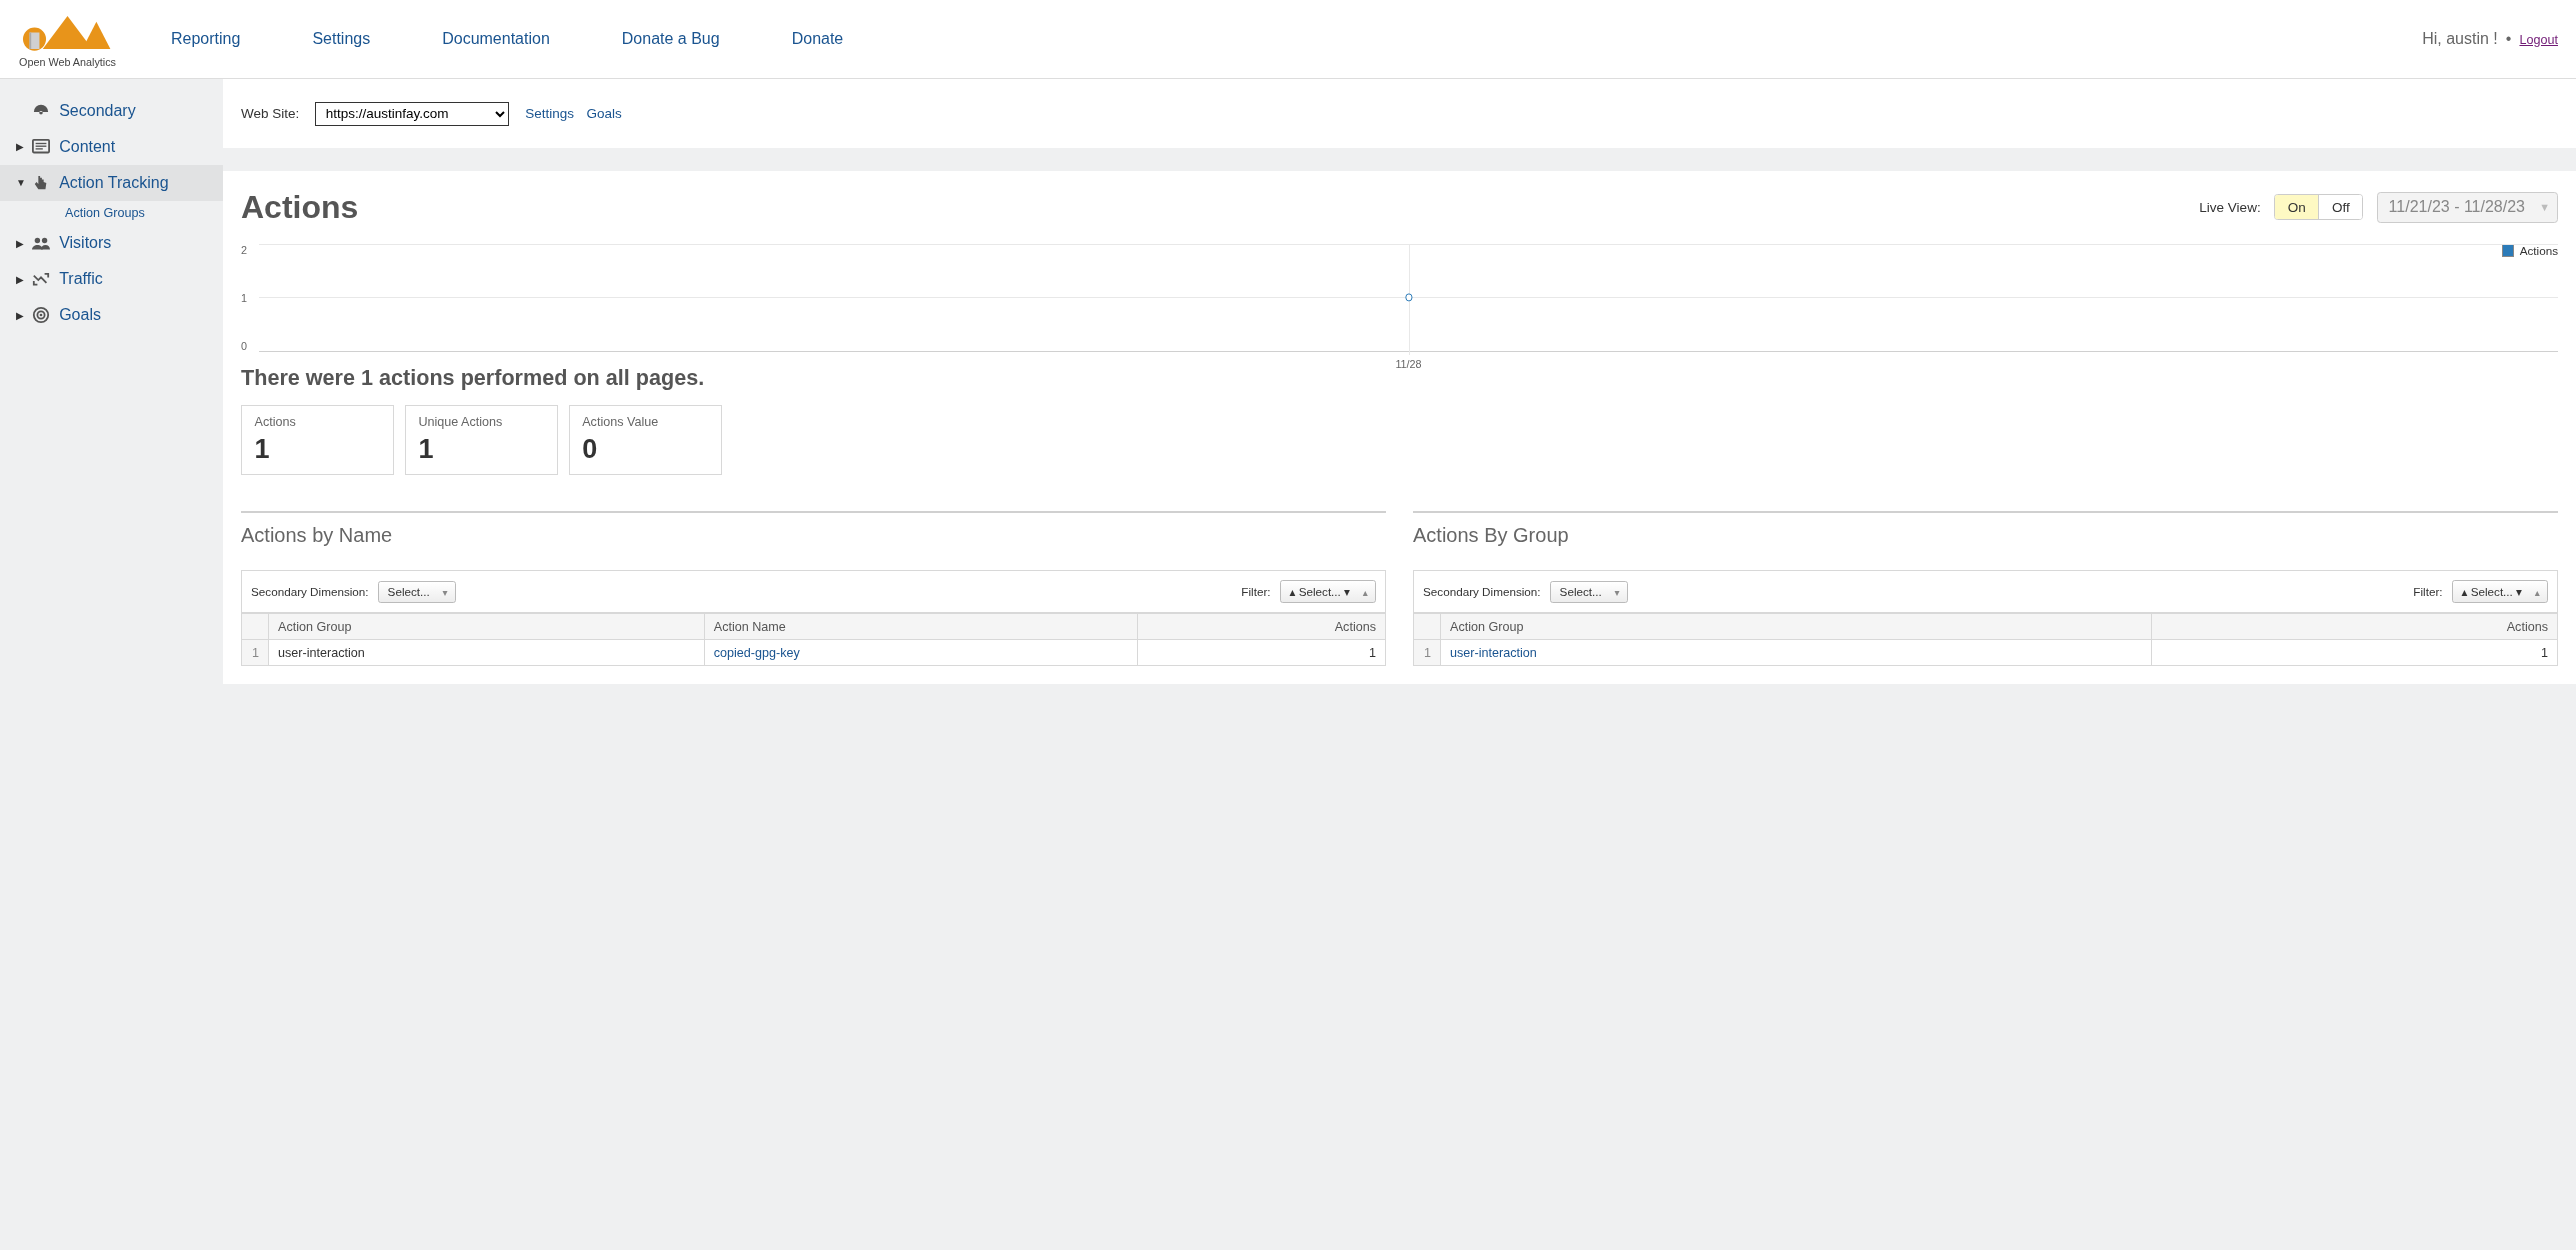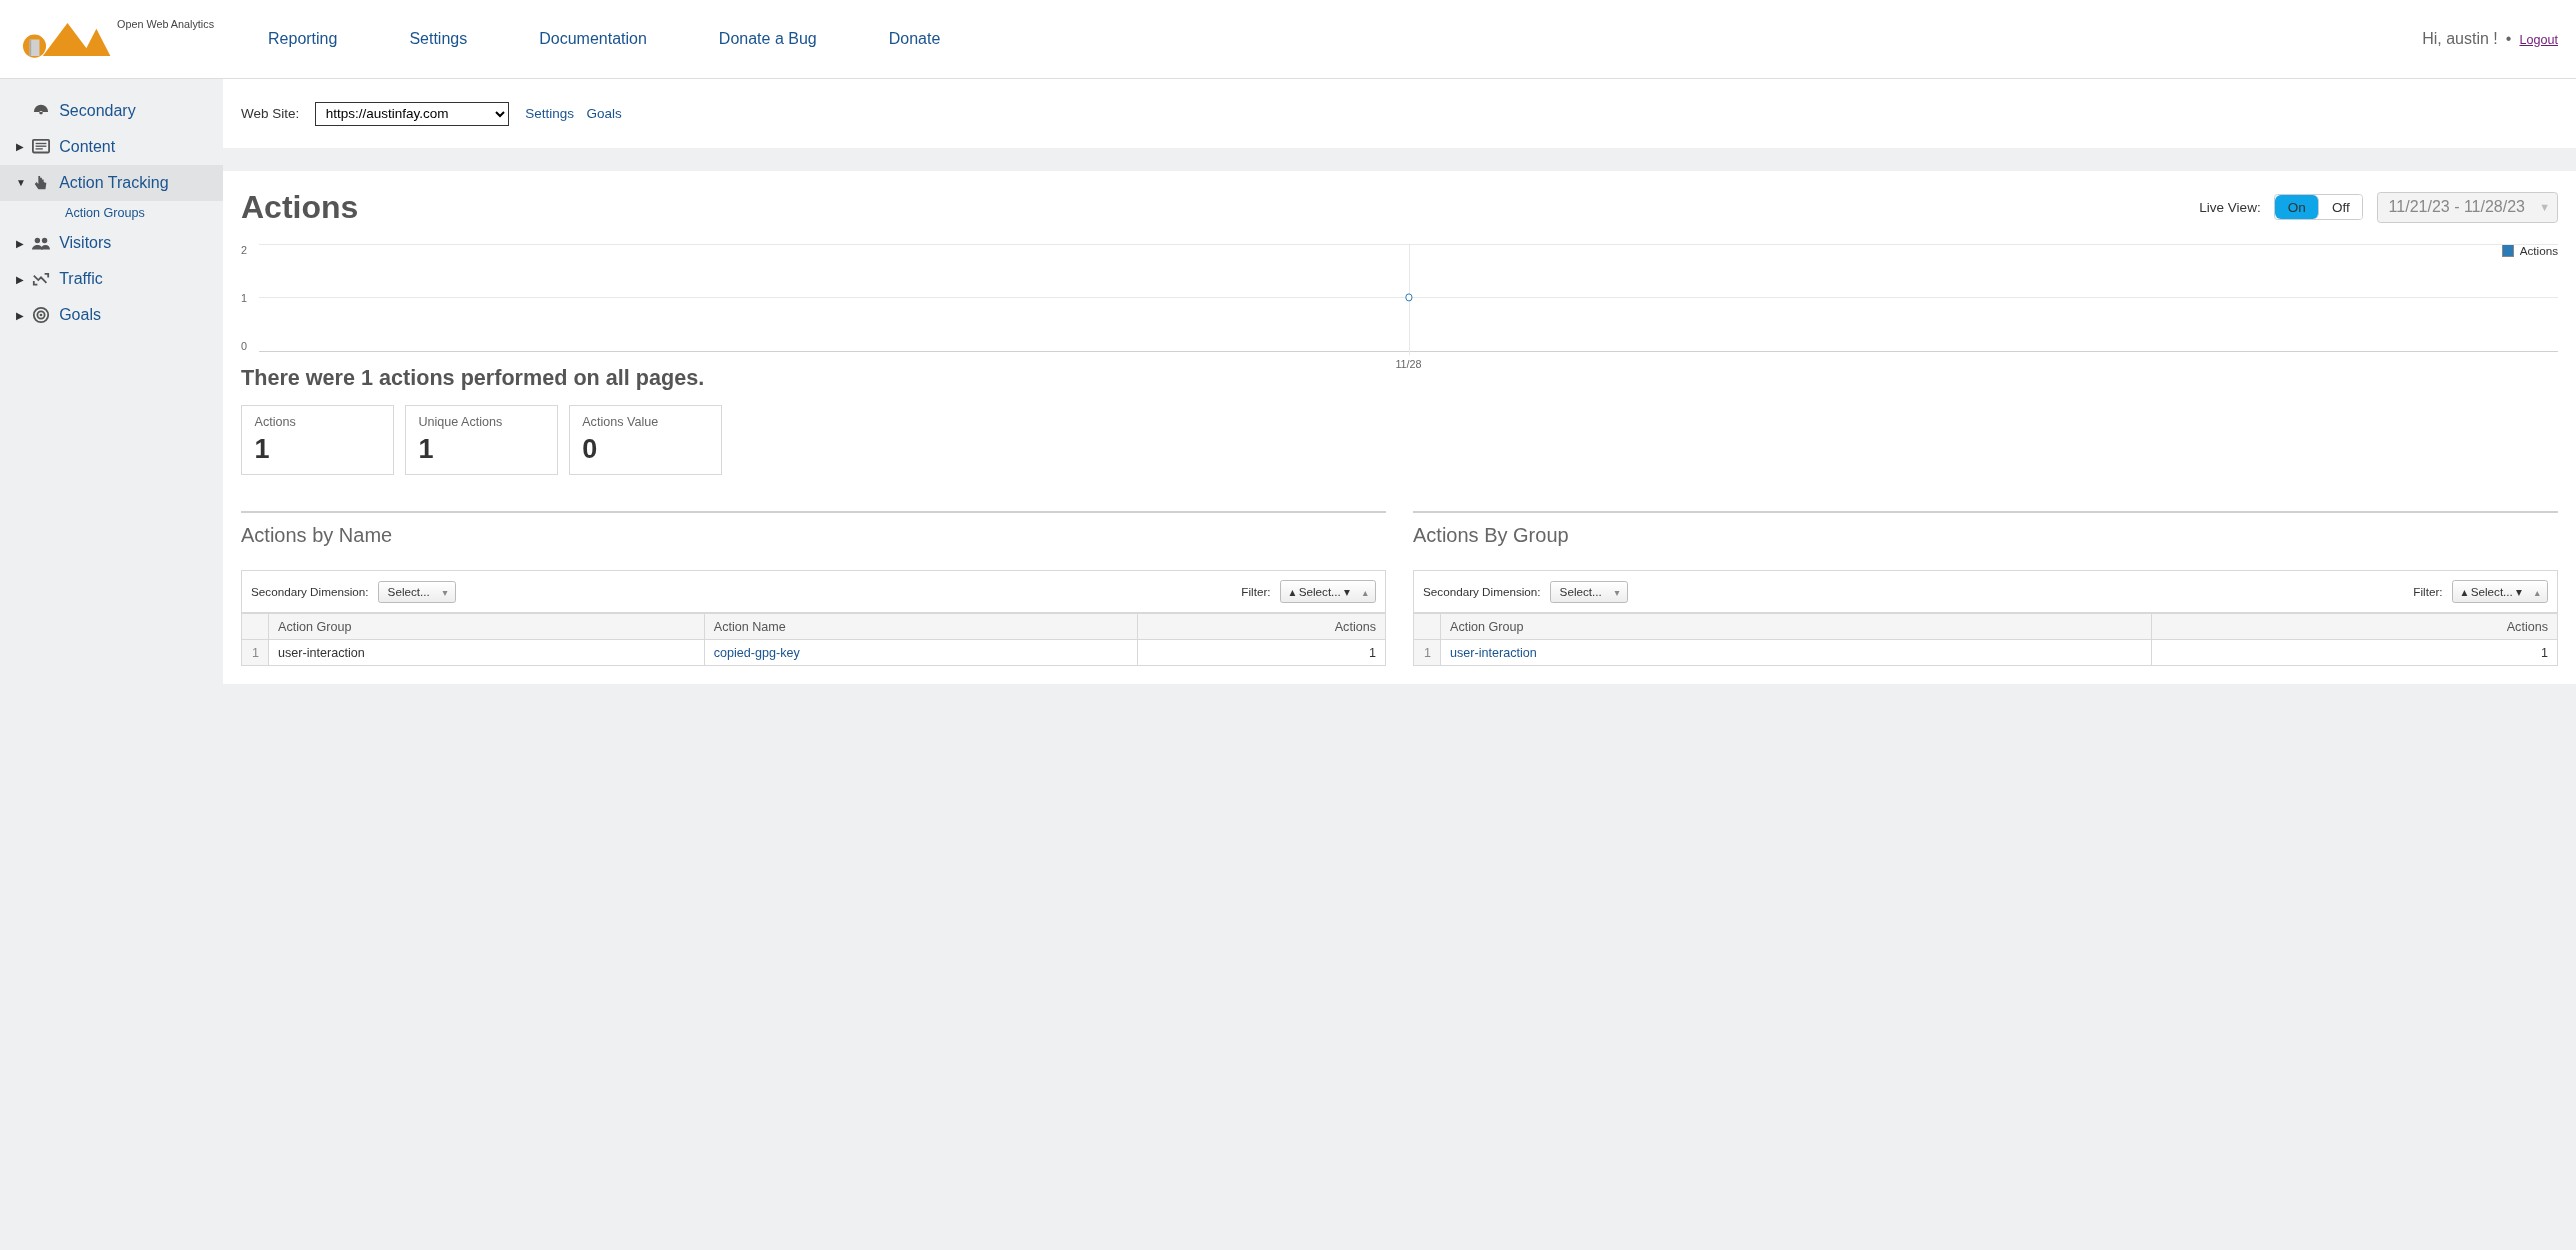--- a/index.html
+++ b/index.html
@@ -1,20 +1,20 @@
 <!DOCTYPE html>
 <html style="font-size:14.4px"><head>
 <meta charset="utf-8">
 <style>
 * { margin: 0; padding: 0; box-sizing: border-box; }
 body { font-family: "Helvetica Neue", Helvetica, Arial, sans-serif; font-size: 12.6px; color: #333; background: #fff; }
 
 
 .header { display: flex; align-items: center; padding: 0 18px; height: 79px; border-bottom: 0.9px solid #ddd; }
-.logo { display: flex; flex-direction: row; margin-right: 54px; }
+.logo { display: flex; flex-direction: column; align-items: center; margin-right: 54px; }
 .logo svg { width: 99px; height: 45px; }
 .logo-text { font-size: 10.8px; color: #444; margin-top: 1.8px; }
 .nav { display: flex; gap: 72px; flex: 1; }
 .nav a { color: #1a5490; font-size: 16px; text-decoration: none; }
 .user-area { font-size: 16px; color: #666; }
 .user-area .logout { color: #701a75; font-size: 12.6px; }
 .user-area .dot { margin: 0 3.6px; }
 
 
 .main { display: flex; background: #eff0f1; min-height: calc(100vh - 79px); }
@@ -38,21 +38,21 @@
 
 .panel { background: #fff; padding: 18px; }
 
 
 .title-row { display: flex; align-items: center; justify-content: space-between; margin-bottom: 9px; }
 .page-title { font-size: 32px; font-weight: bold; color: #555; }
 .title-controls { display: flex; align-items: center; gap: 13.5px; }
 .live-label { font-size: 13.5px; color: #333; }
 .toggle { display: flex; border: 0.9px solid #ccc; border-radius: 3.6px; overflow: hidden; }
 .toggle span { padding: 4.5px 12.6px; font-size: 13.5px; cursor: pointer; background: #fff; }
-.toggle span.active { background: #0ea5e9; border-radius: 6px; }
+.toggle span.active { background: #fef9c3; }
 .toggle span:first-child { border-right: 0.9px solid #ccc; }
 .date-picker { border: 0.9px solid #ccc; border-radius: 3.6px; padding: 5.4px 32px 5.4px 10.8px; font-size: 16px; color: #888; background: #f3f3f3; position: relative; }
 .date-picker .tri { position: absolute; right: 7.2px; top: 50%; transform: translateY(-50%); color: #bbb; font-size: 10.8px; }
 
 
 .chart-wrap { position: relative; margin: 18px 0 13.5px 0; }
 .chart-y-labels { position: absolute; left: 0; top: 0; height: 108px; display: flex; flex-direction: column; justify-content: space-between; font-size: 10.8px; color: #666; }
 .chart-area { margin-left: 18px; height: 108px; position: relative; border-bottom: 0.9px solid #d0d0d0; }
 .grid-line { position: absolute; left: 0; right: 0; border-top: 0.9px solid #e8e8e8; }
 .data-point { position: absolute; width: 7.2px; height: 7.2px; border: 1.8px solid #2b7bb9; border-radius: 50%; background: #fff; transform: translate(-50%, -50%); }

